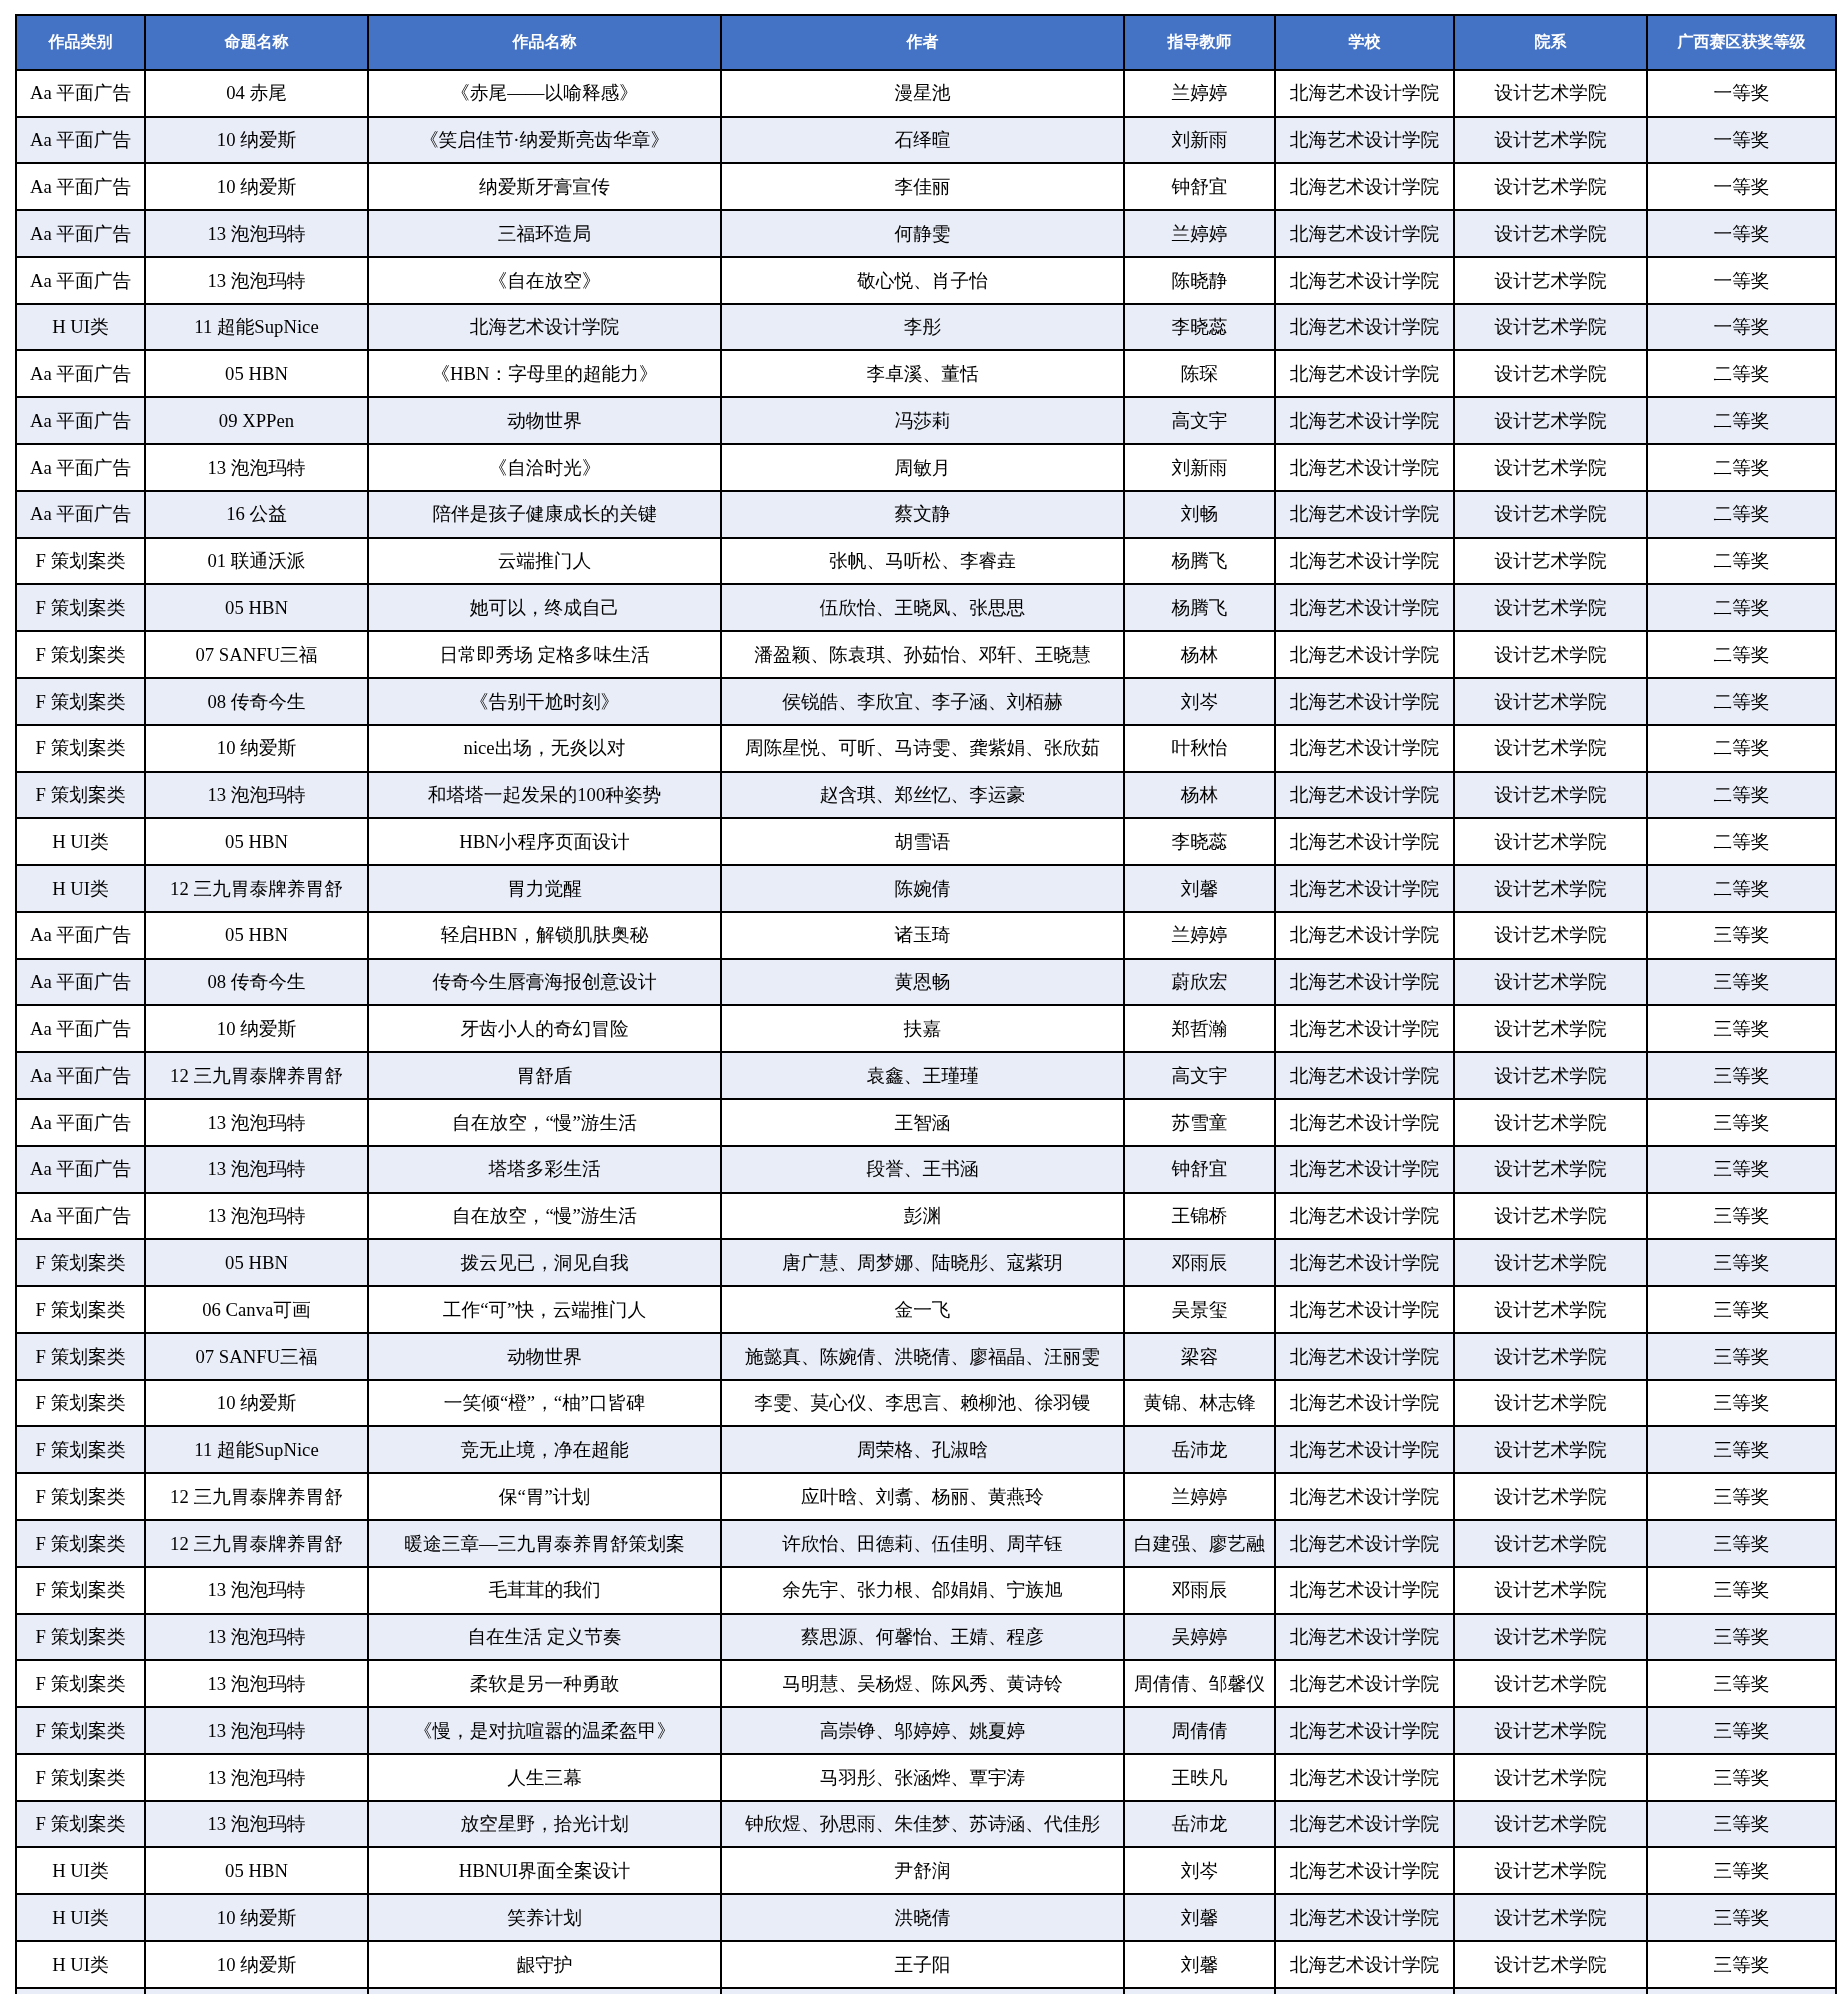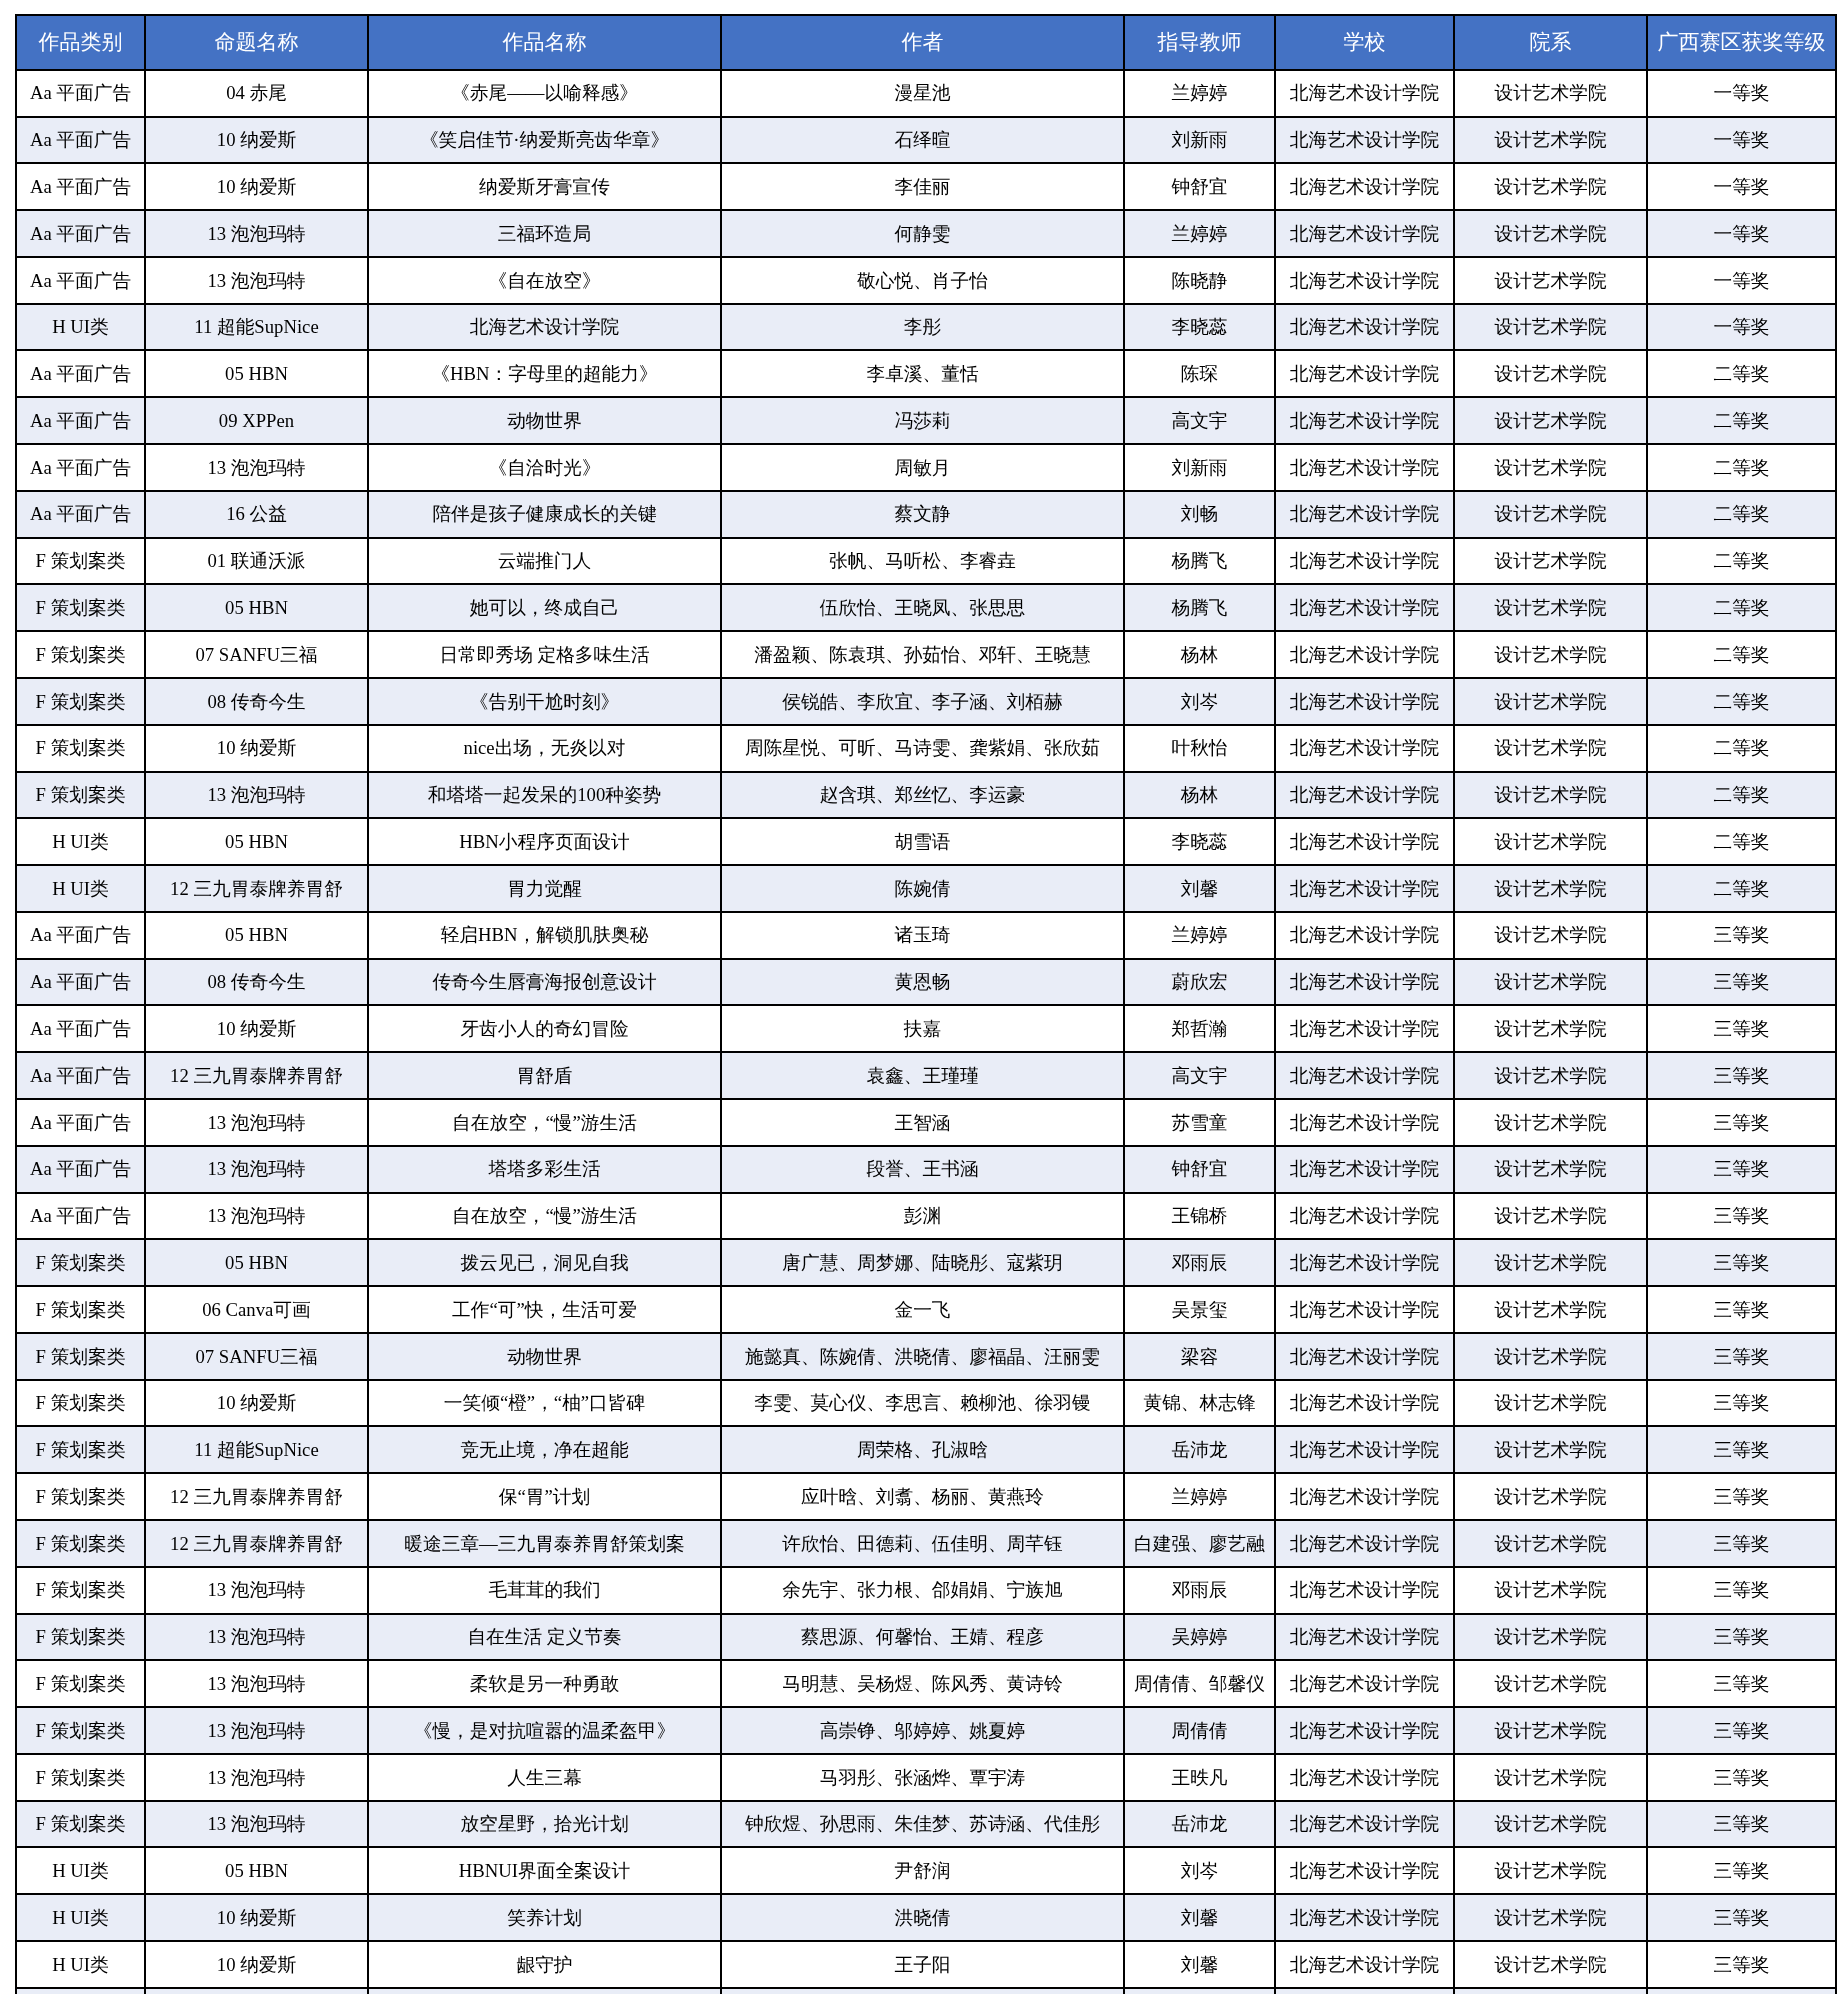--- a/index.html
+++ b/index.html
@@ -24,21 +24,21 @@
   table.awards th, table.awards td{
     border:2.1px solid var(--border-color);
     text-align:center;vertical-align:middle;
     padding:1.4px 2.1px;
     overflow:hidden;
     word-break:break-all;
   }
   table.awards th{
     background:var(--header-bg);
     color:var(--header-text);
-    font-size:21px;font-weight:normal;
+    font-size:16px;font-weight:bold;
     height:50px;
     margin-left:32px;
   }
   table.awards td{
     font-size:18.7px;
     height:42px;
     line-height:1.15;
     background:var(--row-bg);
   }
   table.awards tbody tr:nth-child(even) td{
@@ -337,21 +337,21 @@
         <td>拨云见已，洞见自我</td>
         <td>唐广慧、周梦娜、陆晓彤、寇紫玥</td>
         <td>邓雨辰</td>
         <td>北海艺术设计学院</td>
         <td>设计艺术学院</td>
         <td>三等奖</td>
       </tr>
       <tr>
         <td>F 策划案类</td>
         <td>06 Canva可画</td>
-        <td>工作“可”快，生活可爱</td>
+        <td>工作“可”快，云端推门人</td>
         <td>金一飞</td>
         <td>吴景玺</td>
         <td>北海艺术设计学院</td>
         <td>设计艺术学院</td>
         <td>三等奖</td>
       </tr>
       <tr>
         <td>F 策划案类</td>
         <td>07 SANFU三福</td>
         <td>动物世界</td>

